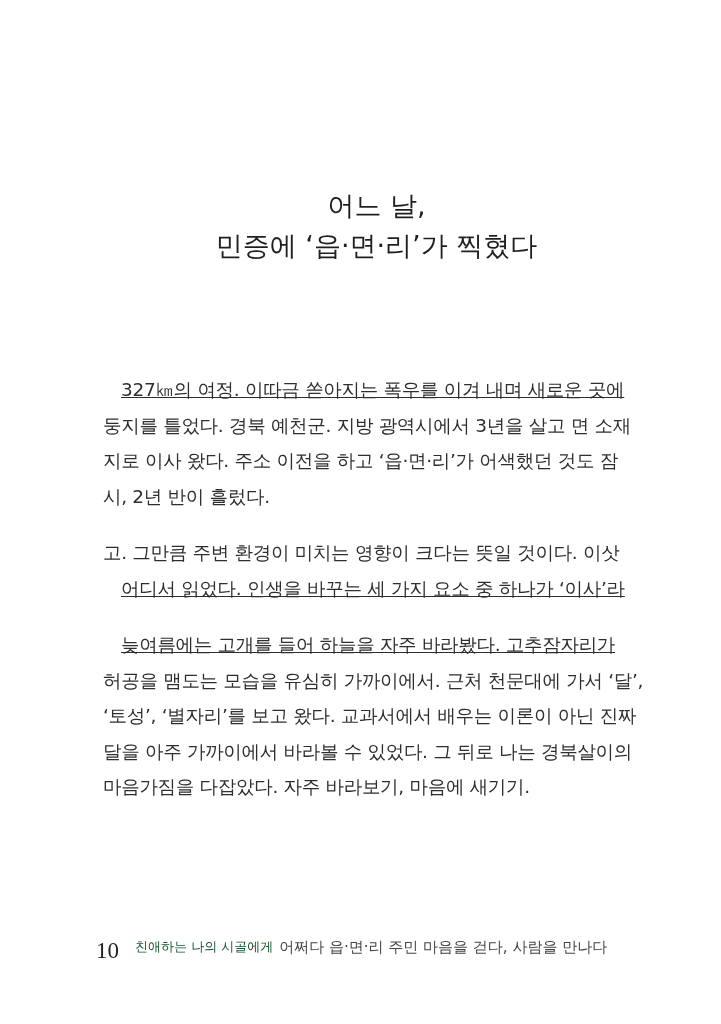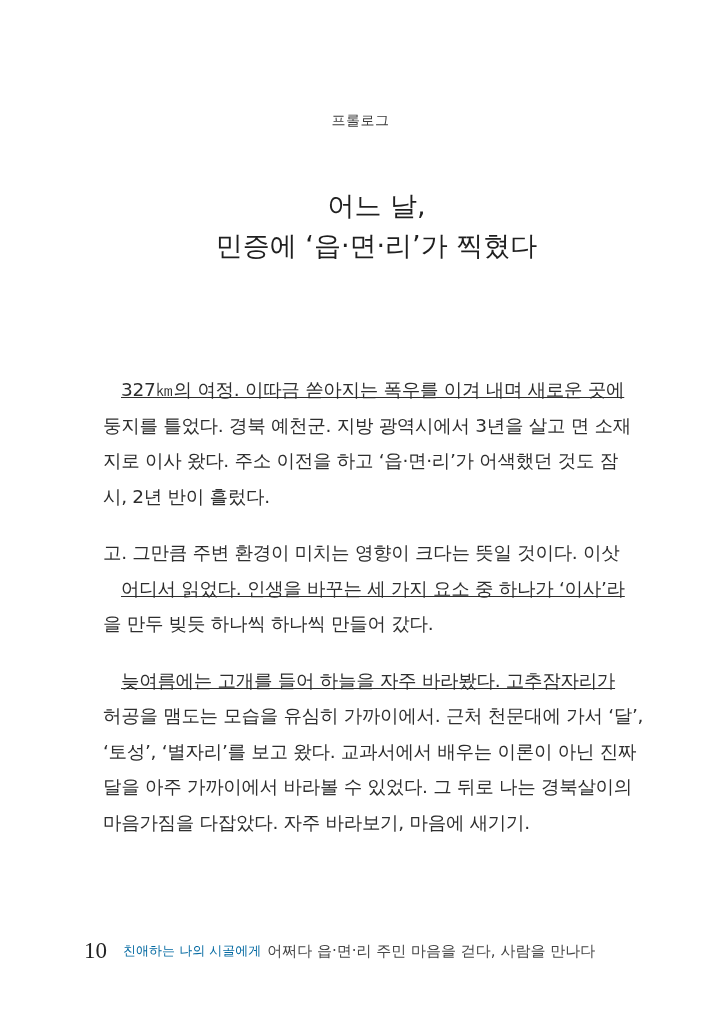--- a/index.html
+++ b/index.html
@@ -59,64 +59,62 @@
     .para {
       margin: 0;
       text-indent: 0;
     }
     .para + .para { margin-top: 21px; }
     .para .ln { display: block; white-space: nowrap; }
     .para .ln.first { padding-left: 18px; text-decoration: underline; }
     .footer {
       position: absolute;
       top: 938px;
-      left: 84px;
+      left: 96px;
       display: flex;
-      align-items: center;
+      align-items: flex-start;
       white-space: nowrap;
     }
     .page-number {
       font-family: "Liberation Serif", "DejaVu Serif", serif;
       font-size: 23px;
       color: #222;
       margin-right: 16px;
     }
     .book-title {
       font-size: 13px;
-      color: #0369a1;
+      color: #14532d;
       margin-right: 6px;
     }
     .book-subtitle {
       font-size: 15px;
       color: #444;
     }
   </style>
 </head>
 <body>
 
 <div class="page">
 
-  <div class="section-label">프롤로그</div>
 
   <h1 class="chapter-title">
     <span class="line">어느 날,</span>
     <span class="line">민증에 ‘읍·면·리’가 찍혔다</span>
   </h1>
 
   <div class="body-text">
     <p class="para">
       <span class="ln first">327㎞의 여정. 이따금 쏟아지는 폭우를 이겨 내며 새로운 곳에</span>
       <span class="ln">둥지를 틀었다. 경북 예천군. 지방 광역시에서 3년을 살고 면 소재</span>
       <span class="ln">지로 이사 왔다. 주소 이전을 하고 ‘읍·면·리’가 어색했던 것도 잠</span>
       <span class="ln">시, 2년 반이 흘렀다.</span>
     </p>
     <p class="para">
       <span class="ln">고. 그만큼 주변 환경이 미치는 영향이 크다는 뜻일 것이다. 이삿</span>
       <span class="ln first">어디서 읽었다. 인생을 바꾸는 세 가지 요소 중 하나가 ‘이사’라</span>
-      <span class="ln">을 만두 빚듯 하나씩 하나씩 만들어 갔다.</span>
     </p>
     <p class="para">
       <span class="ln first">늦여름에는 고개를 들어 하늘을 자주 바라봤다. 고추잠자리가</span>
       <span class="ln">허공을 맴도는 모습을 유심히 가까이에서. 근처 천문대에 가서 ‘달’,</span>
       <span class="ln">‘토성’, ‘별자리’를 보고 왔다. 교과서에서 배우는 이론이 아닌 진짜</span>
       <span class="ln">달을 아주 가까이에서 바라볼 수 있었다. 그 뒤로 나는 경북살이의</span>
       <span class="ln">마음가짐을 다잡았다. 자주 바라보기, 마음에 새기기.</span>
     </p>
   </div>
 

